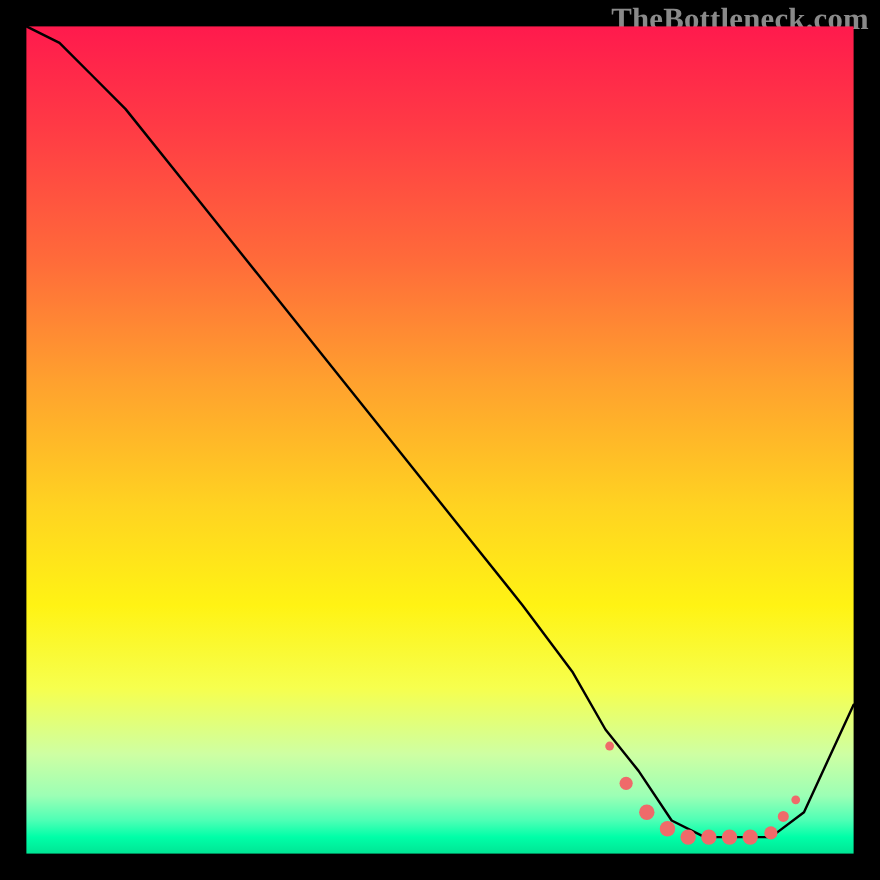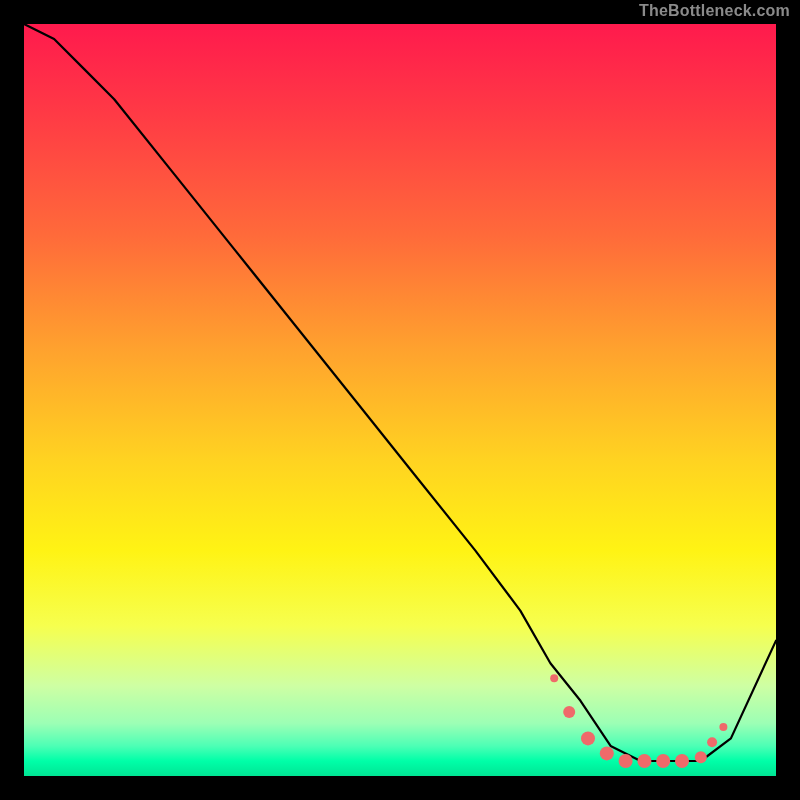--- a/index.html
+++ b/index.html
@@ -53,22 +53,22 @@
     stroke-linecap: round;
   }
   .marker {
     fill: #ef6a6a;
     stroke: none;
   }
   .watermark {
     position: absolute;
     top: 2px;
     right: 10px;
-    font-family: Liberation Sans, sans-serif;
-    font-size: 16px;
+    font-family: Liberation Serif, serif;
+    font-size: 28px;
     font-weight: 600;
     color: #8a8a8a;
     letter-spacing: 0.2px;
     user-select: none;
   }
 </style>
 </head>
 <body>
 
 <div class="stage">

